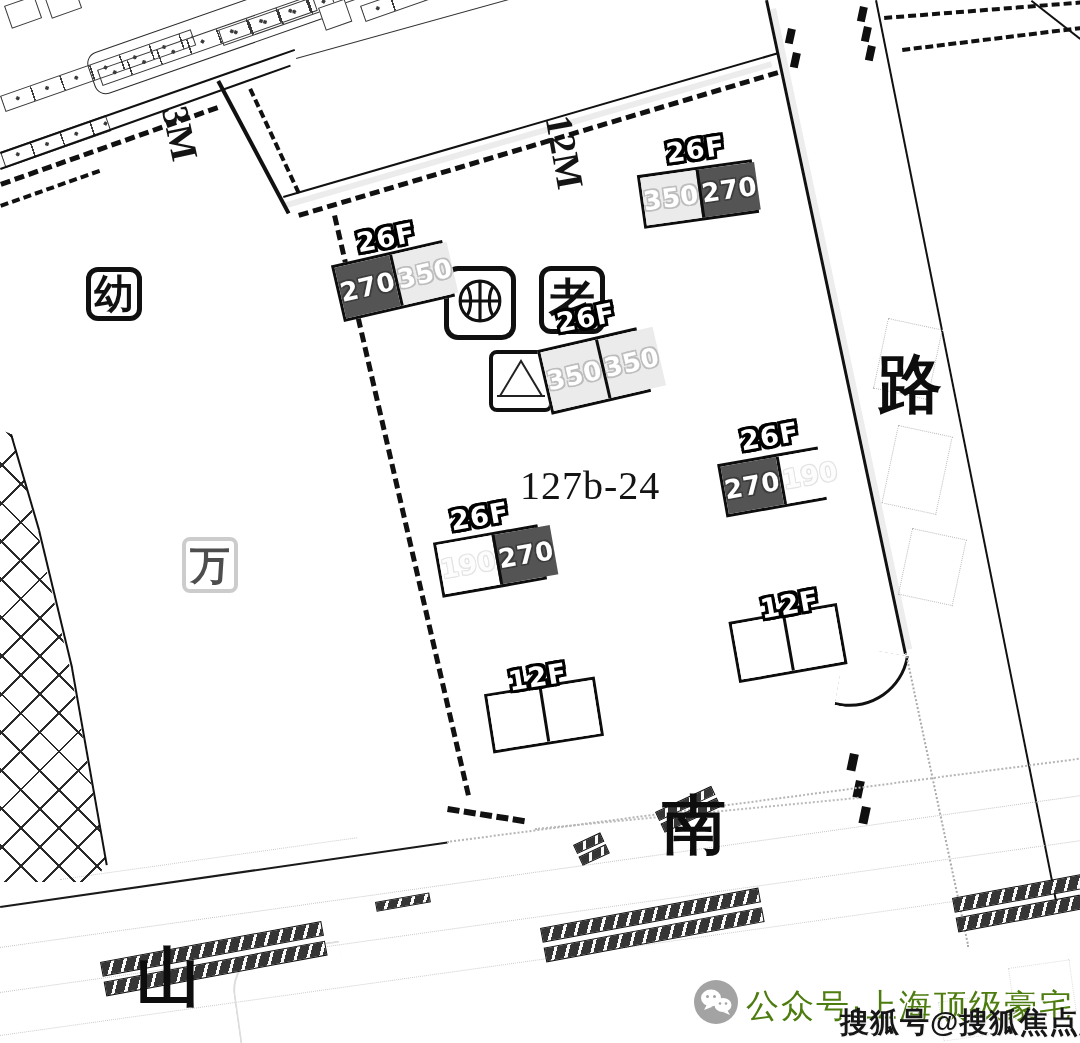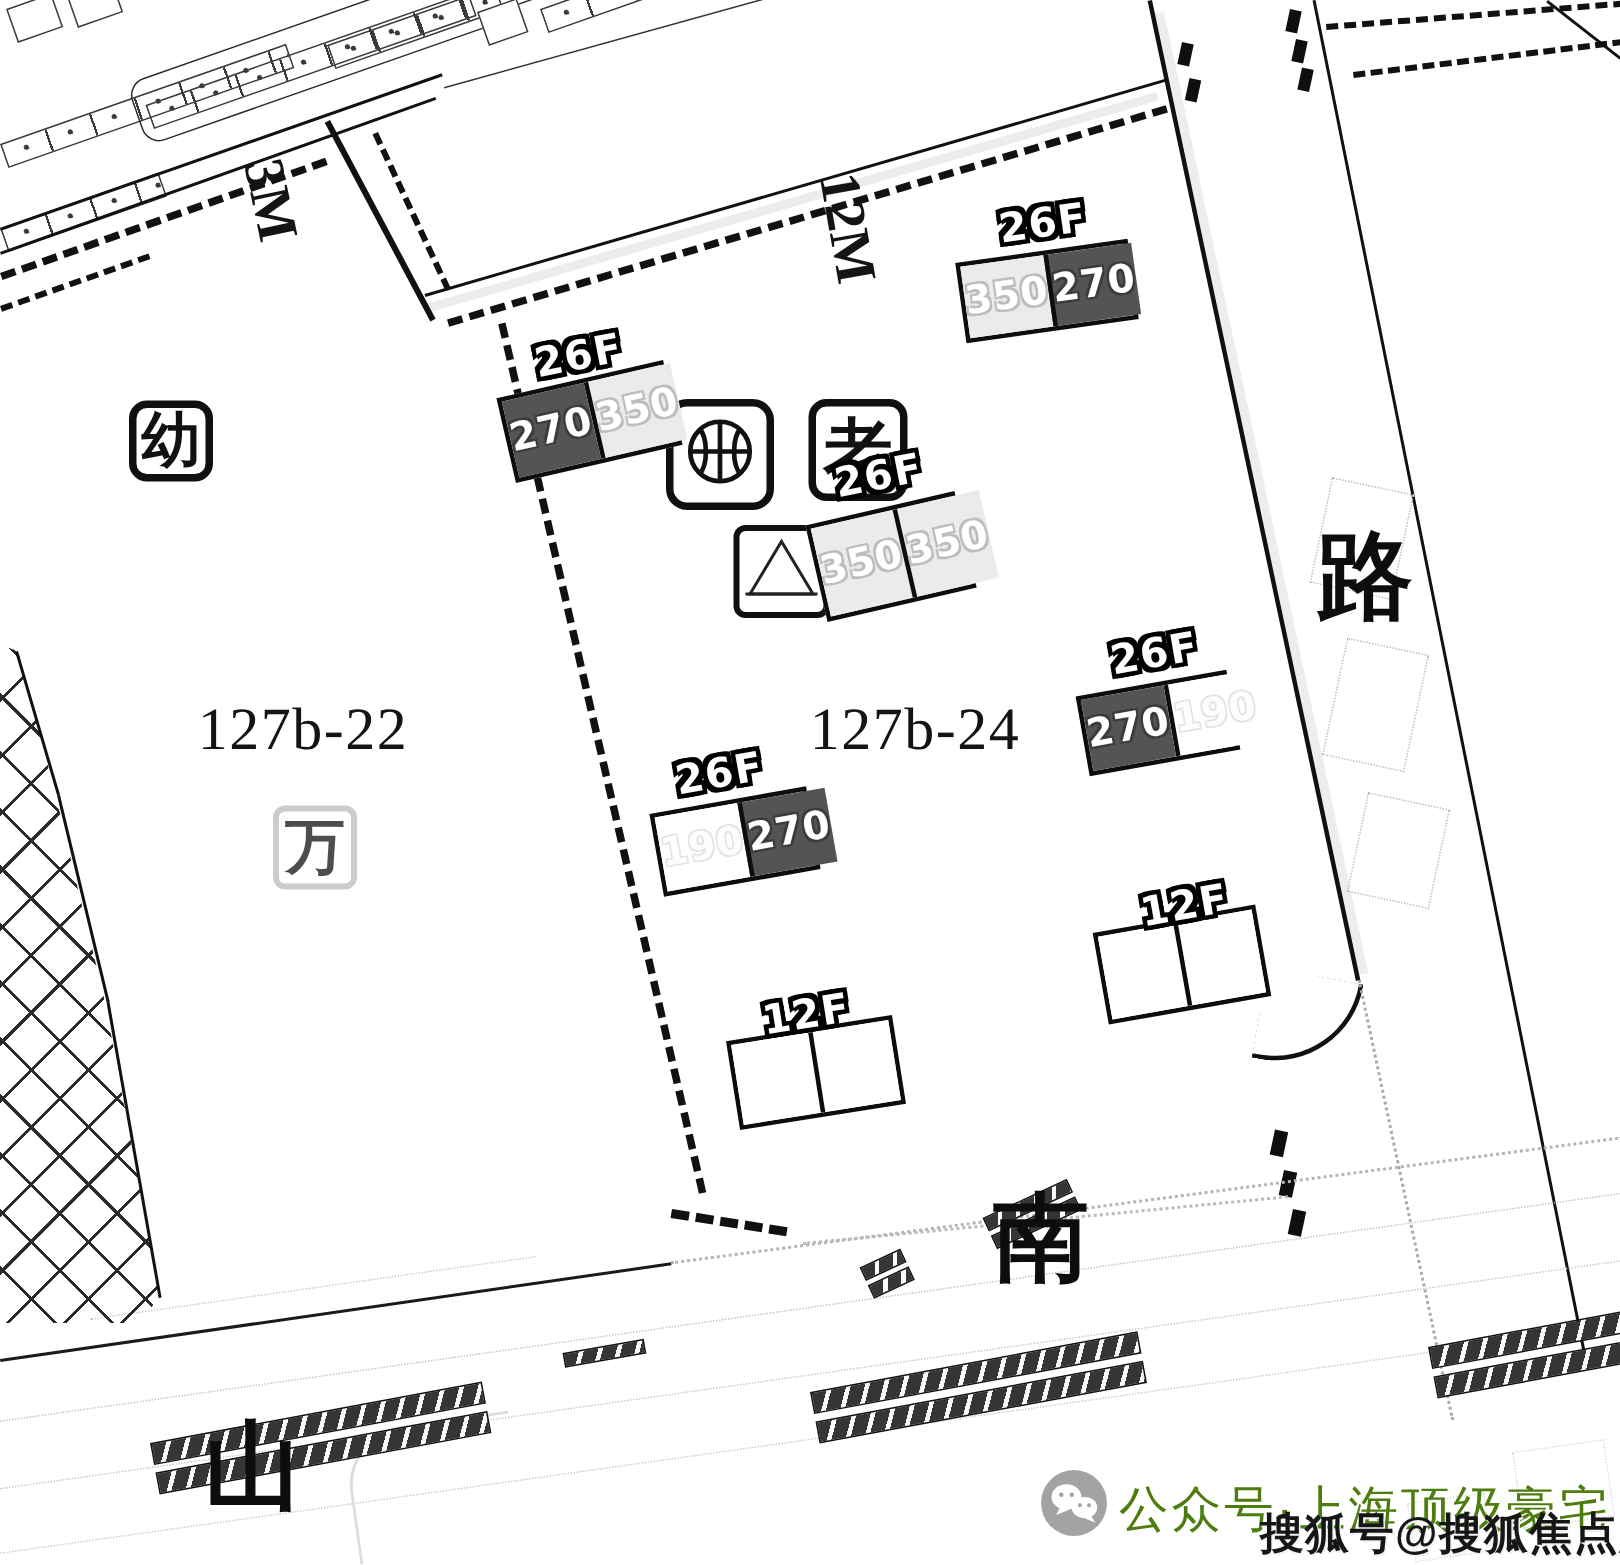--- a/index.html
+++ b/index.html
@@ -212,22 +212,21 @@
     <div class="cell c-white"></div>
   </div>
   <div class="flab" style="left:758px;top:594px;transform:rotate(-10deg)">12F</div>
 
   <div class="bld" style="left:488px;top:685px;width:112px;height:60px;transform:rotate(-9deg)">
     <div class="cell c-white"></div>
     <div class="cell c-white"></div>
   </div>
   <div class="flab" style="left:506px;top:666px;transform:rotate(-9deg)">12F</div>
 
-  <div class="plotlab" style="left:112px;top:462px;width:180px;text-align:center">127b-22</div>
-  <div class="plotlab" style="left:520px;top:462px;width:180px;text-align:center">127b-24</div>
+  <div class="plotlab" style="left:520px;top:462px;width:180px;">127b-24</div>
 
   <div class="dimlab" style="left:196px;top:102px;transform:rotate(78deg)">3M</div>
   <div class="dimlab" style="left:580px;top:112px;transform:rotate(80deg)">12M</div>
 
   <div class="roadchar" style="left:878px;top:352px;font-weight:600">路</div>
   <div class="roadchar" style="left:662px;top:793px;font-weight:700">南</div>
   <div class="roadchar" style="left:136px;top:945px;font-weight:700">山</div>
 
   <span class="abs" style="left:694px;top:980px">
     <svg width="44" height="44" viewBox="0 0 44 44">

